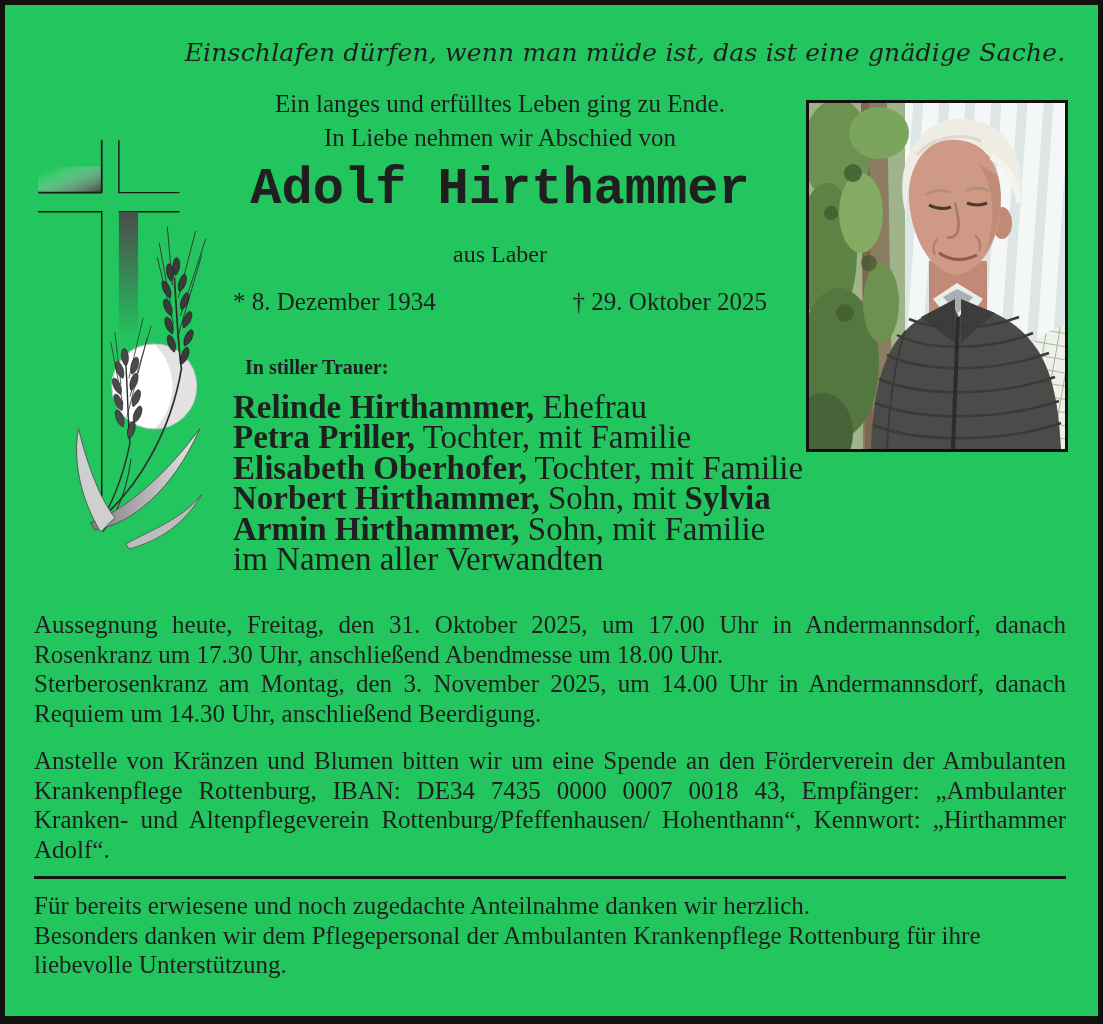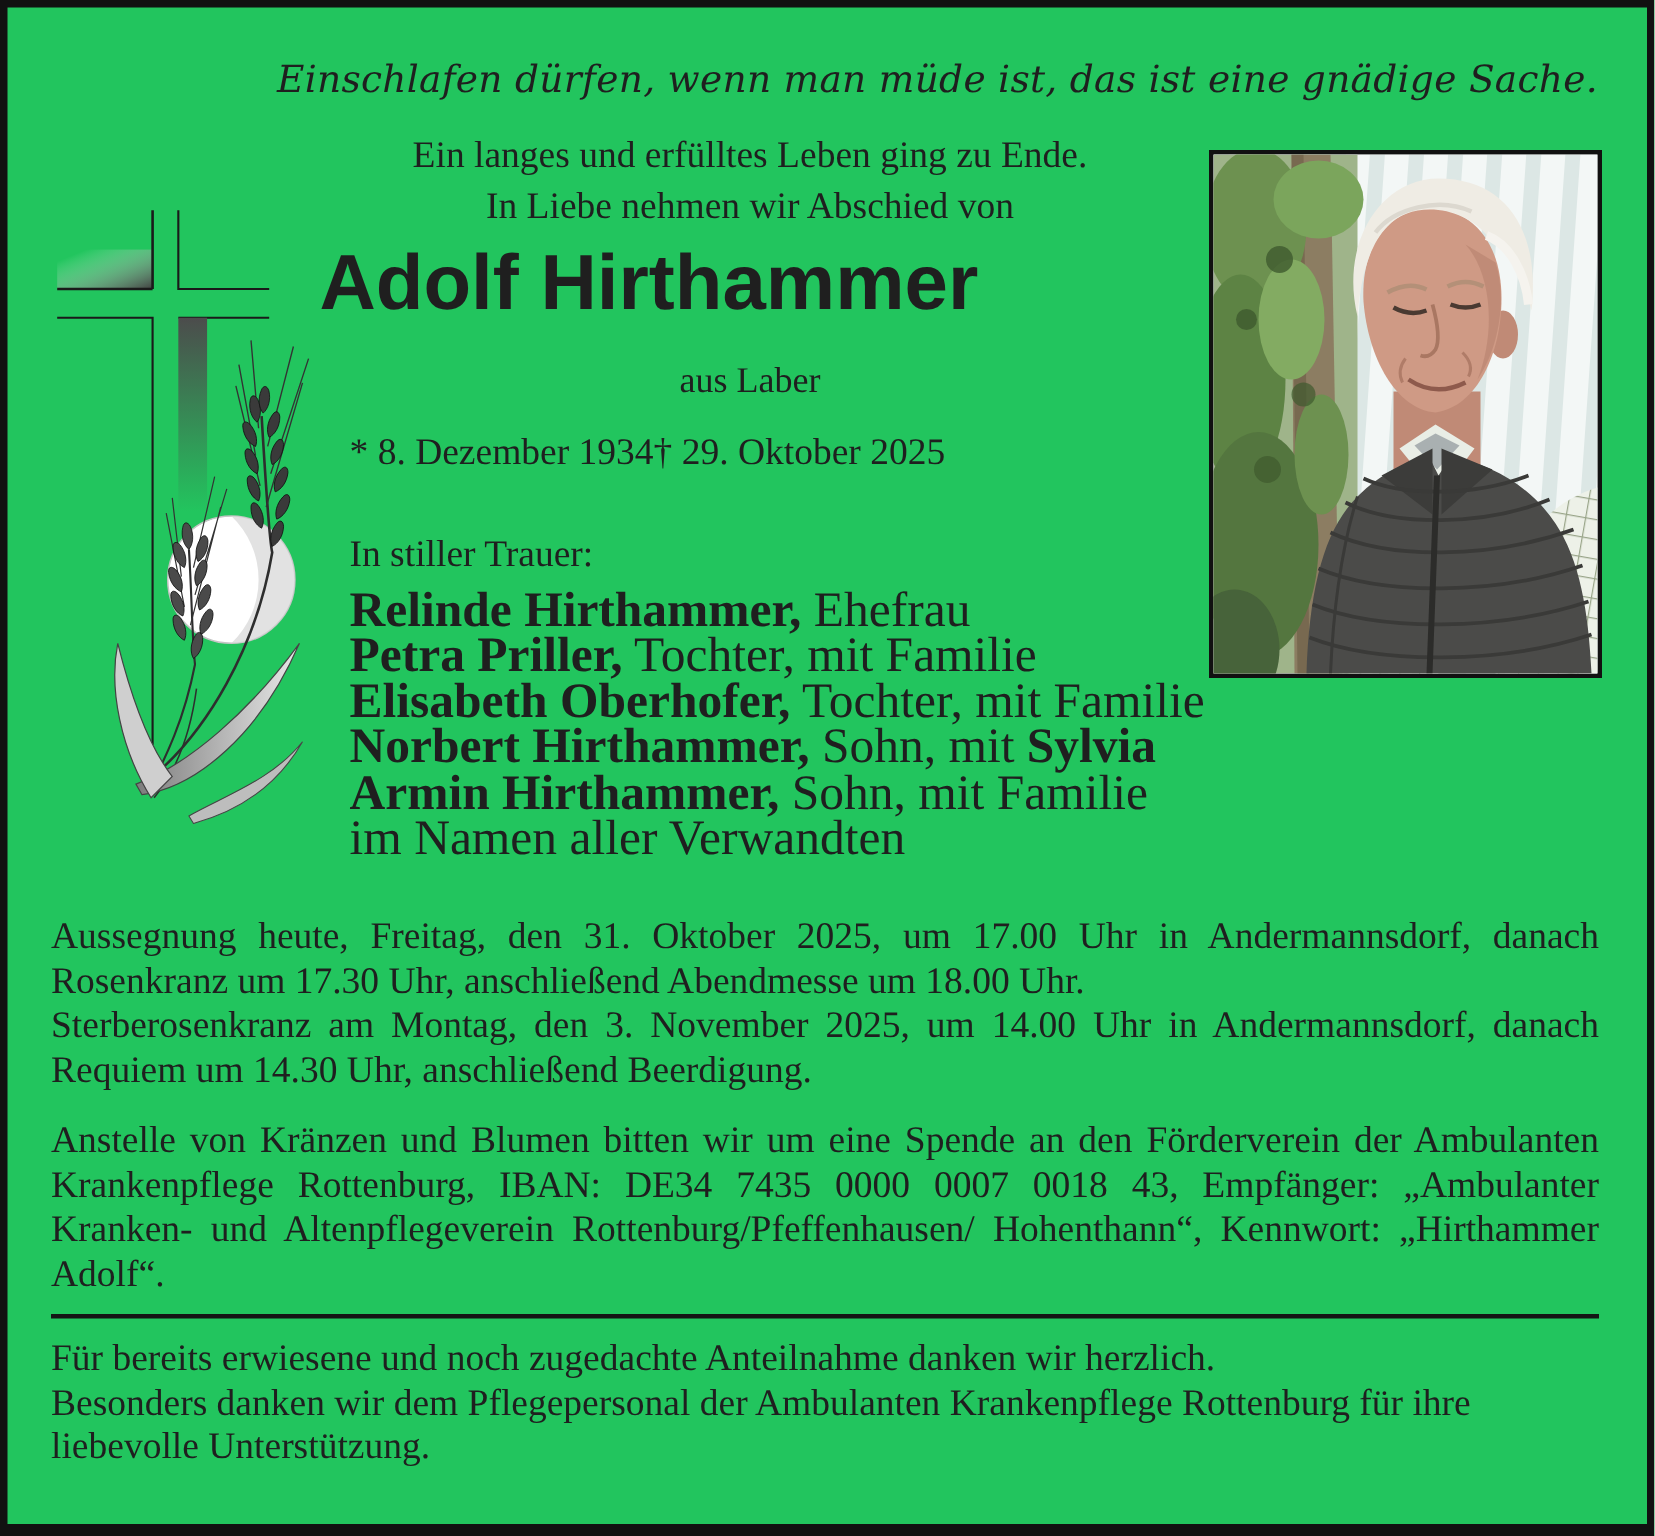--- a/index.html
+++ b/index.html
@@ -26,28 +26,28 @@
     font-size:25px;
     letter-spacing:0.2px;
     white-space:nowrap;
   }
   .center-col{position:absolute;left:233px;width:534px;top:0;height:600px;}
   .intro1,.intro2{position:absolute;left:0;width:534px;text-align:center;font-size:25px;white-space:nowrap;}
   .intro1{top:90px;}
   .intro2{top:124px;}
   .name{
     position:absolute;top:160px;left:-20px;width:574px;
-    margin:0;
-    font-family:Liberation Sans, sans-serif;
+    margin:0;text-align:center;
+    font-family:Liberation Mono, monospace;
     font-weight:bold;font-size:52px;line-height:1.15;
     white-space:nowrap;
   }
   .origin{position:absolute;top:241px;left:0;width:534px;text-align:center;font-weight:normal;font-size:24px;}
-  .dates{position:absolute;top:288px;left:0;width:534px;display:flex;font-size:25px;}
-  .trauer{position:absolute;top:356px;left:0;font-size:25px;}
+  .dates{position:absolute;top:288px;left:0;width:534px;display:flex;justify-content:space-between;font-size:25px;}
+  .trauer{position:absolute;top:356px;left:12px;font-size:20px;font-weight:bold;}
   .mourners{position:absolute;top:392px;left:0;width:560px;font-size:33px;line-height:30.4px;white-space:nowrap;}
   .mourners .b{font-weight:bold;}
   .body-block{position:absolute;left:34px;width:1032px;font-size:25px;line-height:29.5px;}
   .body-block p{margin:0;text-align:justify;font-family:Liberation Serif, serif;}
   #schedule-block{top:610px;}
   #donation-p{margin-top:18px;}
   .rule{position:absolute;top:876px;left:34px;width:1032px;height:3px;background:#151515;}
   #thanks-block{top:891px;}
   #thanks-block p{text-align:left;}
   .art{position:absolute;left:30px;top:126px;width:202px;height:424px;}

